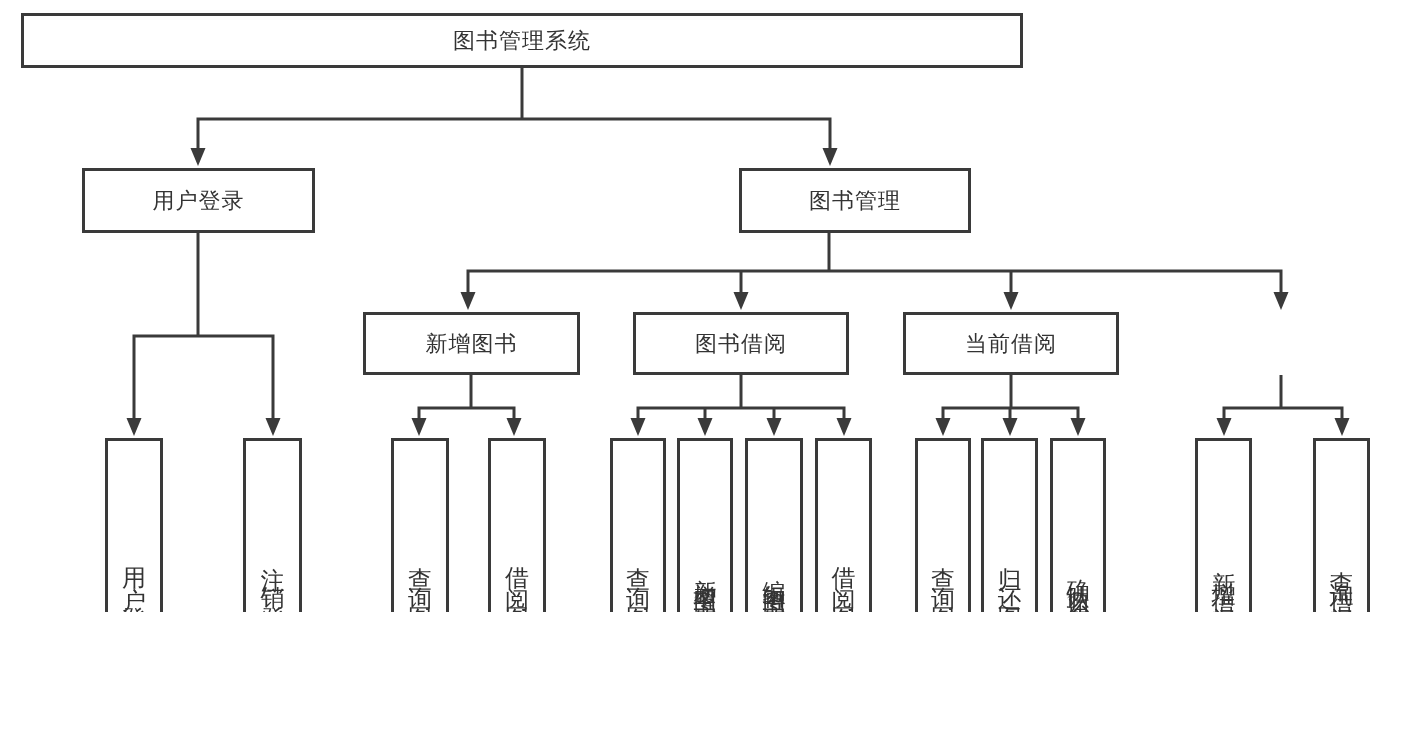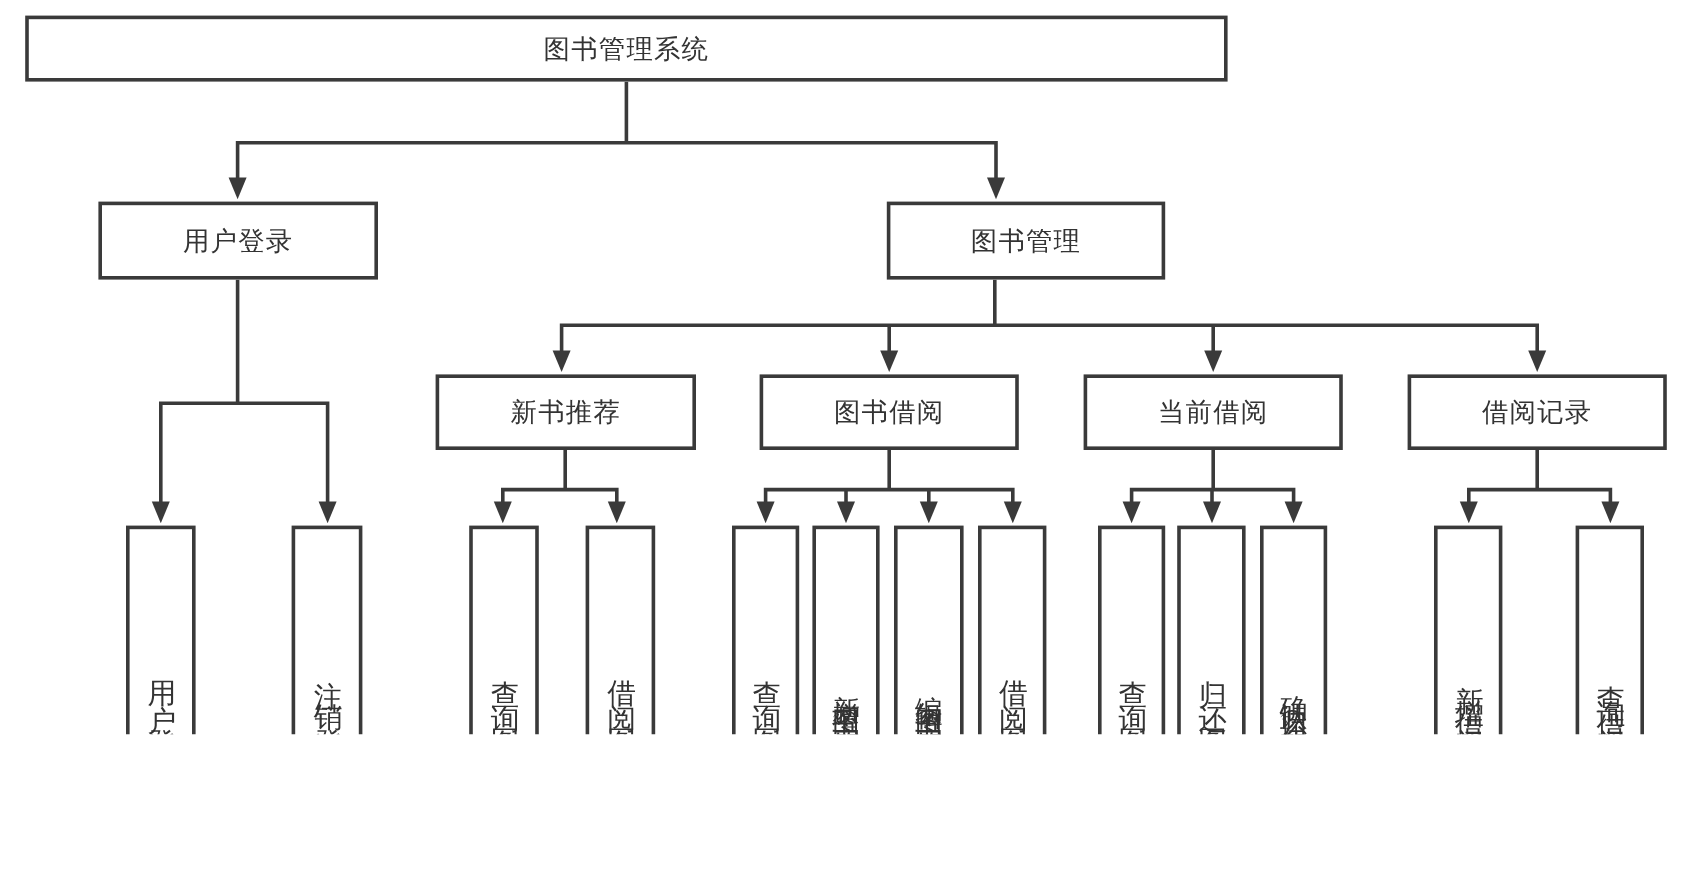--- a/index.html
+++ b/index.html
@@ -105,30 +105,27 @@
   </div>
 
   <div class="node h-node" style="left:82px;top:168px;width:233px;height:65px;">
     <span>用户登录</span>
   </div>
   <div class="node h-node" style="left:713px;top:168px;width:232px;height:65px;margin-left:26px;">
     <span>图书管理</span>
   </div>
 
   <div class="node h-node" style="left:363px;top:312px;width:217px;height:63px;">
-    <span>新书推荐</span>
+    <span>新增图书</span>
   </div>
   <div class="node h-node" style="left:633px;top:312px;width:216px;height:63px;">
     <span>图书借阅</span>
   </div>
   <div class="node h-node" style="left:903px;top:312px;width:216px;height:63px;align-items:center;">
     <span>当前借阅</span>
-  </div>
-  <div class="node h-node" style="left:1173px;top:312px;width:216px;height:63px;">
-    <span>借阅记录</span>
   </div>
 
   <div class="node v-node" style="left:105px;top:438px;width:58px;height:299px;">
     <span>用户登录</span>
   </div>
   <div class="node v-node" style="left:243px;top:438px;width:59px;height:299px;">
     <span>注销登录</span>
   </div>
 
   <div class="node v-node" style="left:391px;top:438px;width:58px;height:299px;">

